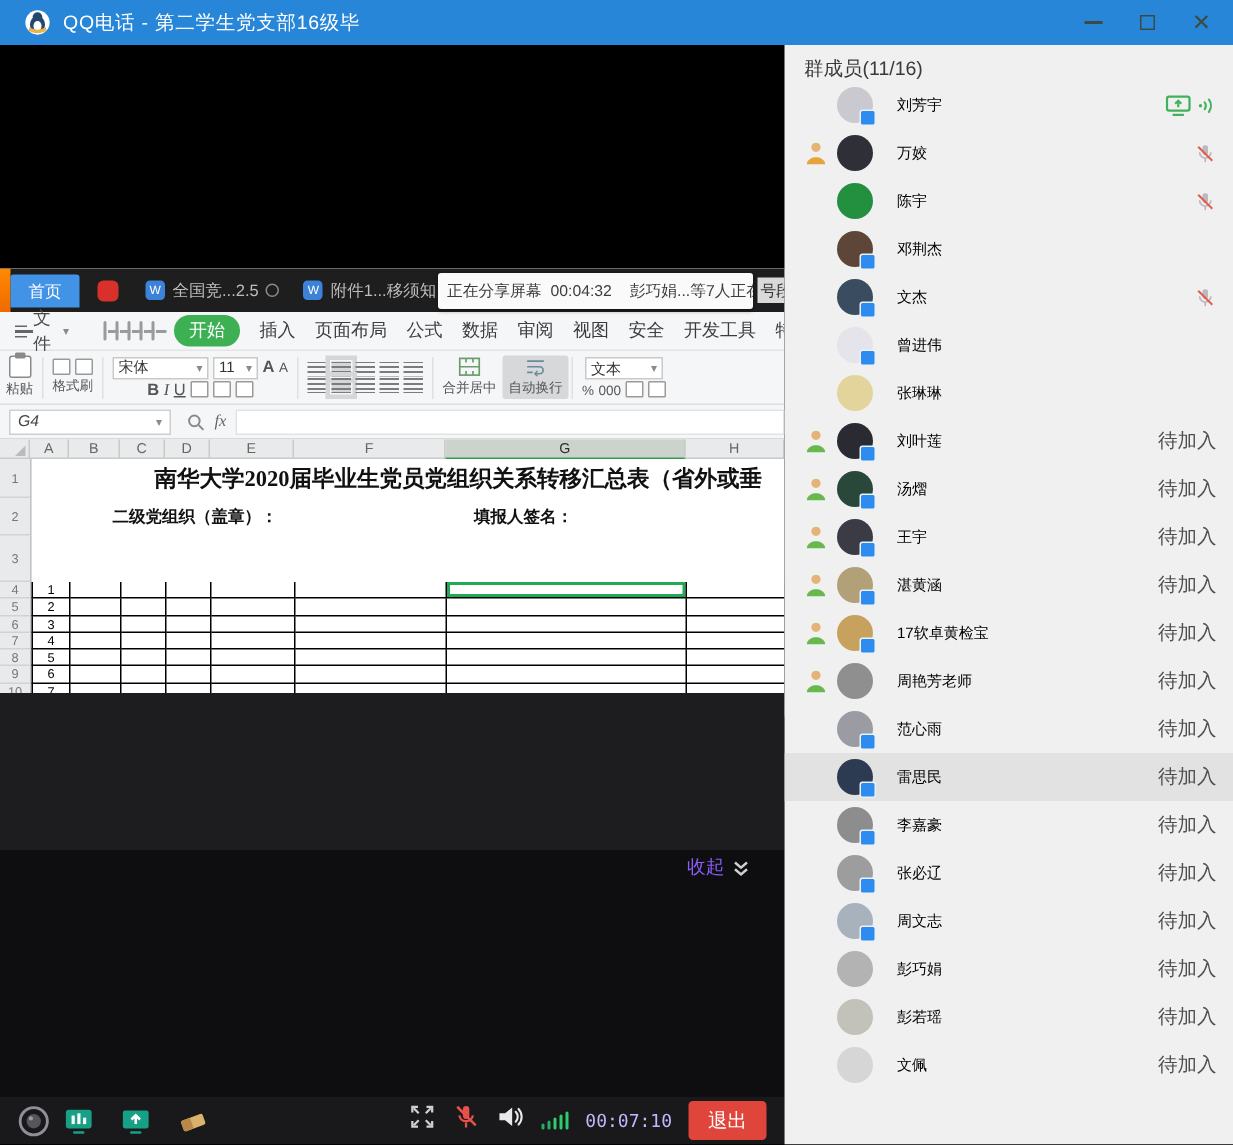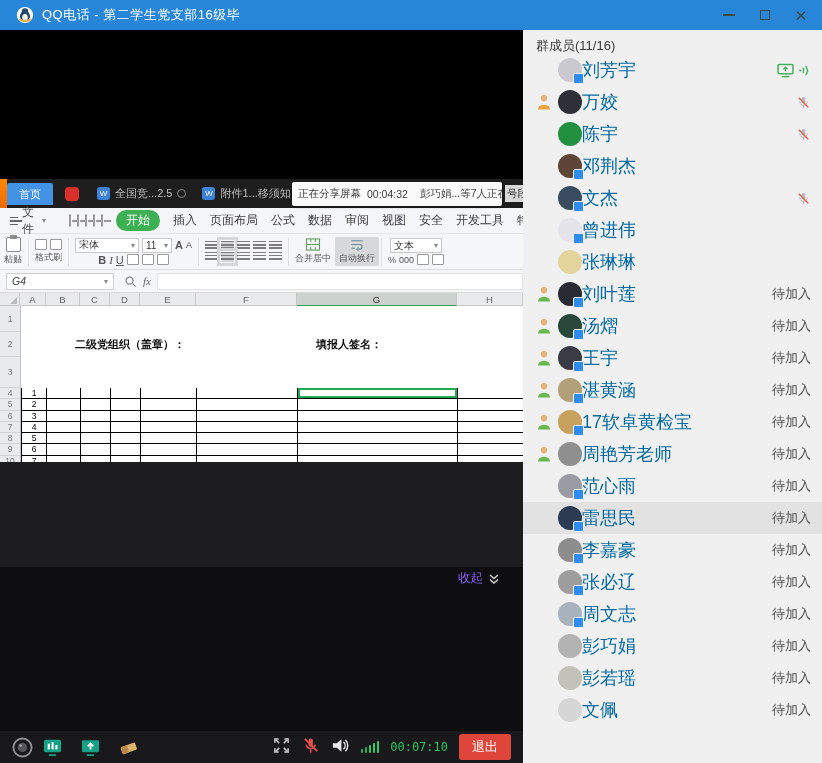--- a/index.html
+++ b/index.html
@@ -162,35 +162,35 @@
   .cb-left > * { margin-right:17px; display:flex; }
   .cb-left > *:first-child { margin-right:9px; }
   .cb-right { margin-left:auto; display:flex; align-items:center; gap:11px; }
   .sig { display:flex; align-items:flex-end; gap:1.5px; height:12px; }
   .sig i { width:2.5px; background:#2ecc71; display:block; border-radius:1px; }
   .sig i:nth-child(1){height:4px; background:#27ae60;}
   .sig i:nth-child(2){height:6px; background:#27ae60;}
   .sig i:nth-child(3){height:8px;}
   .sig i:nth-child(4){height:10px;}
   .sig i:nth-child(5){height:12px;}
-  .cb-time { color:#22c55e; font-size:12px; font-family:"DejaVu Sans Mono",monospace; }
+  .cb-time { color:#c4b5fd; font-size:12px; font-family:"DejaVu Sans Mono",monospace; }
   .exit-btn { background:#e0453c; color:#fff; font-size:13px; padding:4px 13px; border-radius:3px; border:none; cursor:default; }
 
   
   .sidebar-header { height:24px; padding:7px 0 0 13px; font-size:13px; color:#3a3a3a; }
   .member-list { position:absolute; left:0; top:24px; width:299px; }
   .member-row { height:32px; display:flex; align-items:center; padding:0 11px 0 13px; position:relative; }
   .member-row.highlight { background:#e2e2e2; }
   .presence { width:16px; height:16px; margin-right:6px; visibility:hidden; display:flex; color:#67b84e; }
   .member-row.left-green .presence { visibility:visible; color:#67b84e; }
   .member-row.left-orange .presence { visibility:visible; color:#e8a33d; }
   .avatar { width:24px; height:24px; border-radius:50%; background:var(--av,#bbb); position:relative; flex:none; }
   .member-row.badge .avatar::after { content:""; position:absolute; right:-2px; bottom:-2px; width:9px; height:9px;
     background:#2d8cf0; border:1.5px solid #f0f0f0; border-radius:2px; }
-  .m-name { margin-left:0; font-size:18px; color:#0369a1; white-space:nowrap; overflow:hidden; max-width:150px; }
+  .m-name { margin-left:16px; font-size:10px; color:#000000; white-space:nowrap; overflow:hidden; max-width:150px; }
   .m-right { margin-left:auto; display:flex; align-items:center; gap:4px; }
   .m-status { font-size:13px; color:#4f4f4f; display:none; }
   .member-row.has-status .m-status { display:block; }
   .ico-mic-muted, .ico-sharing, .ico-speaking { display:none; }
   .member-row.right-muted .ico-mic-muted { display:flex; }
   .member-row.right-sharing .ico-sharing, .member-row.right-sharing .ico-speaking { display:flex; }
 </style>
 </head>
 <body>
 
@@ -403,20 +403,21 @@
             <div>3</div>
             <div>4</div>
             <div>5</div>
             <div>6</div>
             <div>7</div>
             <div>8</div>
             <div>9</div>
             <div>10</div>
             <div>11</div>
           </div>
+        <div class="sheet-title">南华大学2020届毕业生党员党组织关系转移汇总表（省外或垂</div>
         <div class="sheet-r2">
           <span class="stamp">二级党组织（盖章）：</span>
           <span class="signer">填报人签名：</span>
         </div>
         <div class="data-rows">
 
             <div class="srow">
               <div>1</div>
               <div></div>
               <div></div>

